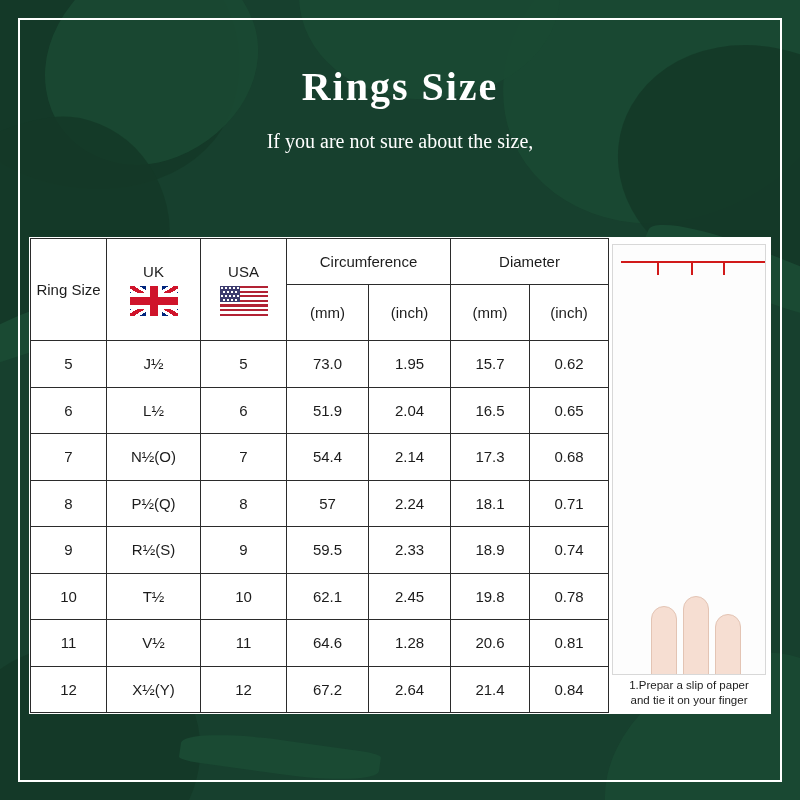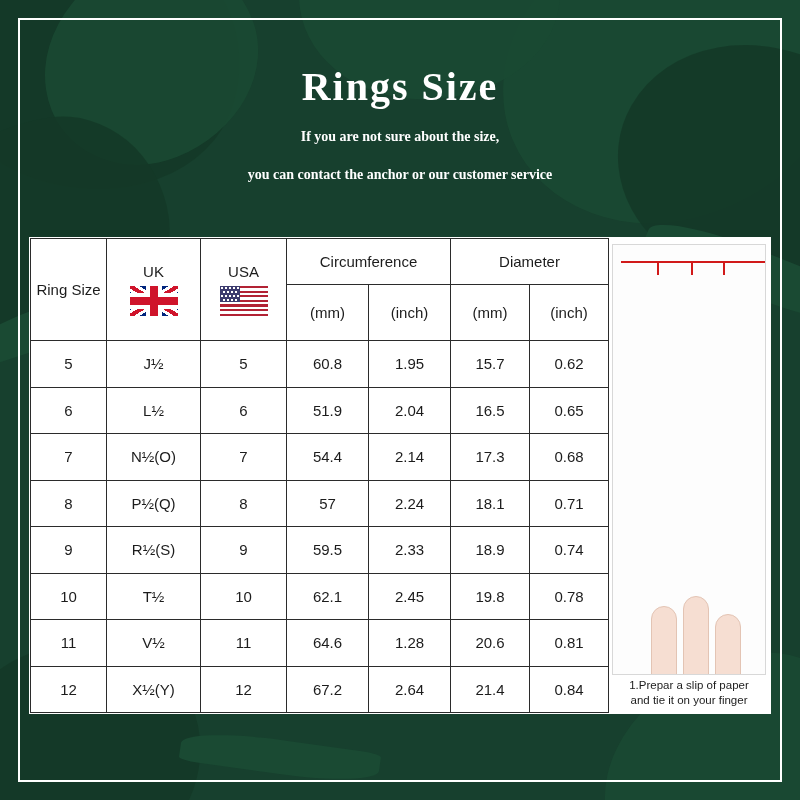--- a/index.html
+++ b/index.html
@@ -54,23 +54,23 @@
   }
   .title {
     font-family: "Liberation Serif", serif;
     font-size: 40px;
     letter-spacing: 2px;
     font-weight: 700;
     margin: 17px 0 16px 0;
   }
   .subtitle-1, .subtitle-2 {
     font-family: "Liberation Serif", serif;
-    font-size: 14px;
+    font-size: 20px;
     line-height: 1.55;
-    font-weight: 700;
+    font-weight: 400;
     margin: 16px;
   }
   .subtitle-2 { margin-top: 6px; }
 
   
   .card {
     position: absolute;
     left: 30px; top: 238px;
     width: 740px;
     height: 475px;
@@ -285,21 +285,20 @@
   <div class="leaf dark" style="left:-40px; top:640px; width:240px; height:220px; transform:rotate(24deg);"></div>
   <div class="leaf mid" style="left:600px; top:660px; width:280px; height:230px; transform:rotate(-16deg);"></div>
   <div class="blade" style="left:180px; top:740px; width:200px; height:34px; transform:rotate(8deg); background:#1a4a33;"></div>
 </div>
 
 <div class="frame"></div>
 
 <div class="header">
   <h1 class="title">Rings Size</h1>
   <p class="subtitle-1">If you are not sure about the size,</p>
-  <p class="subtitle-2">you can contact the anchor or our customer service</p>
 </div>
 
 <div class="card">
 
   <div class="table-wrap">
     <table class="size-table">
       <colgroup>
         <col style="width:76px">
         <col style="width:94px">
         <col style="width:86px">
@@ -336,21 +335,21 @@
           <td class="sub-hdr">(inch)</td>
           <td class="sub-hdr">(mm)</td>
           <td class="sub-hdr">(inch)</td>
         </tr>
       </thead>
       <tbody>
         <tr>
           <td class="num">5</td>
           <td class="num">J½</td>
           <td class="num">5</td>
-          <td class="num">60.8</td>
+          <td class="num">73.0</td>
           <td class="num">1.95</td>
           <td class="num">15.7</td>
           <td class="num">0.62</td>
         </tr>
         <tr>
           <td class="num">6</td>
           <td class="num">L½</td>
           <td class="num">6</td>
           <td class="num">51.9</td>
           <td class="num">2.04</td>

